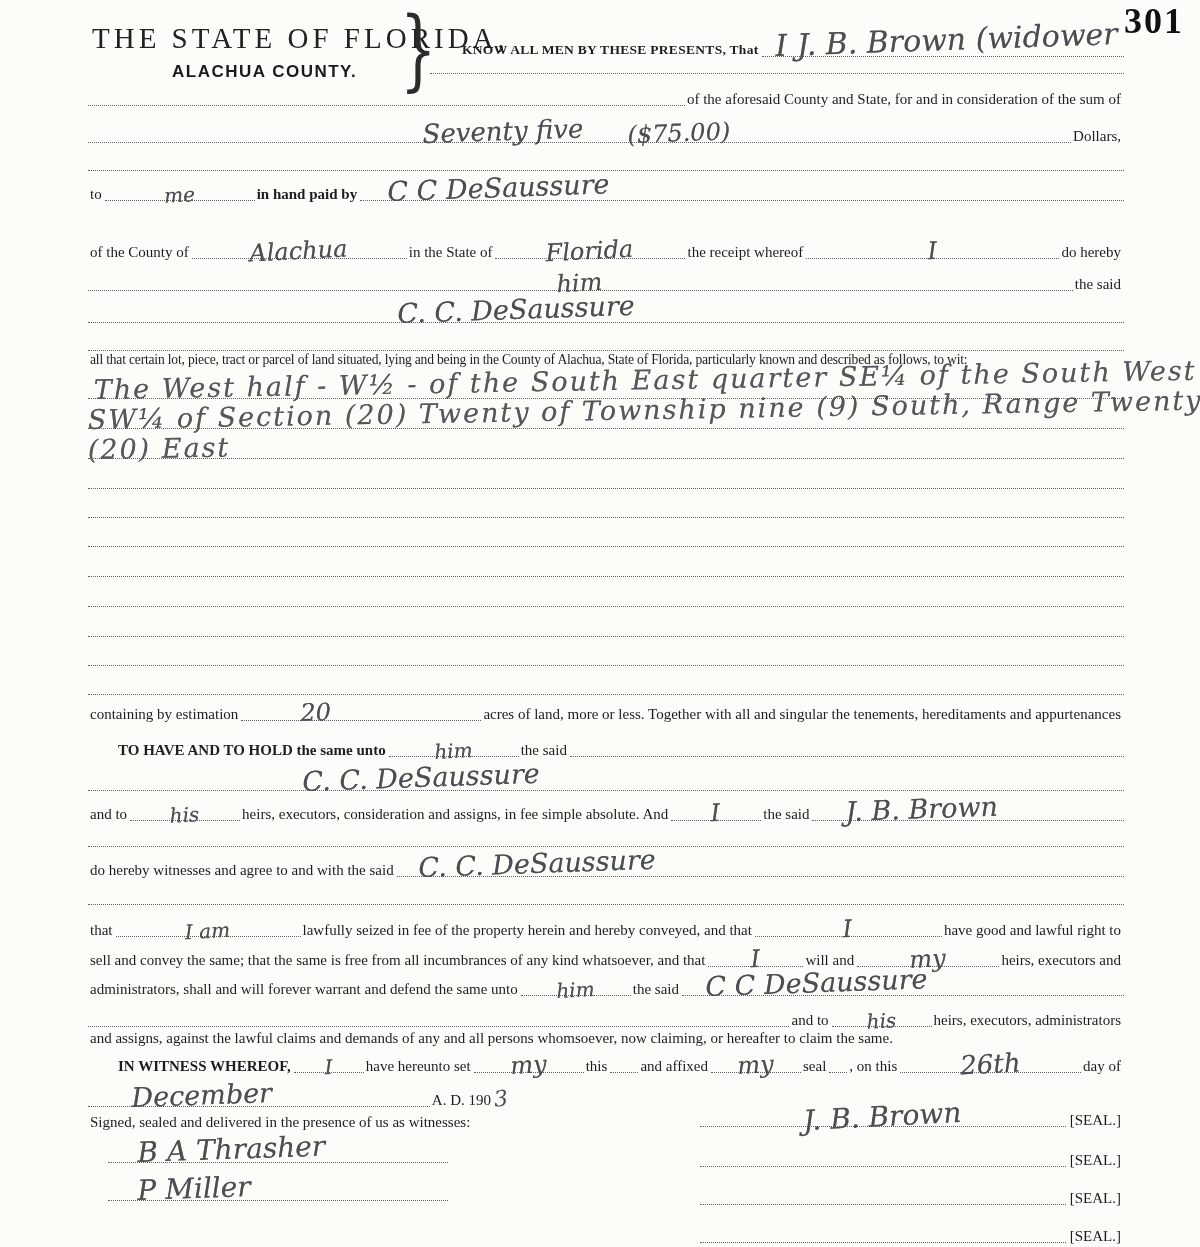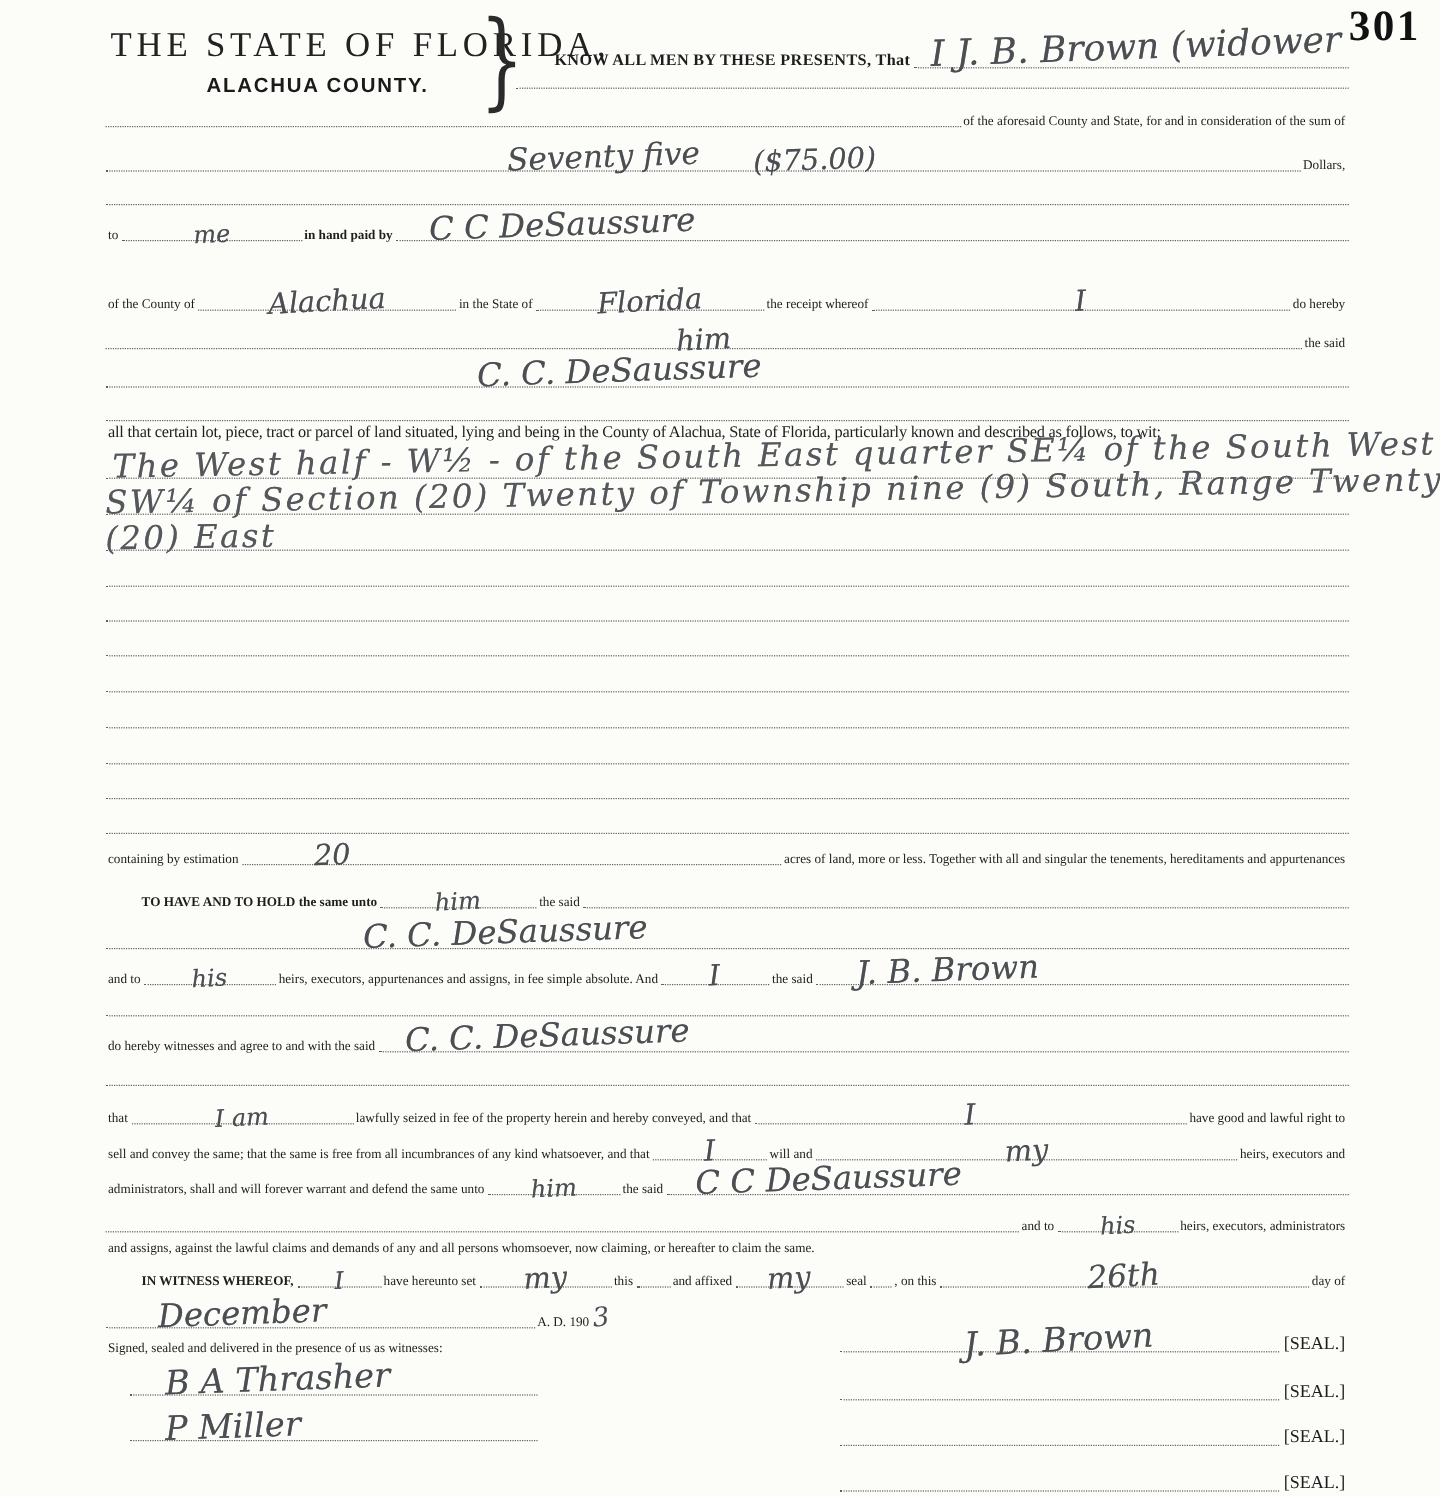--- a/index.html
+++ b/index.html
@@ -9,21 +9,21 @@
     font-family:"Liberation Serif",serif;color:#1d1d1d;
   }
   
   .h-state{position:absolute;left:92px;top:22px;font-size:29px;letter-spacing:4px;white-space:nowrap;color:#222;}
   .h-county{position:absolute;left:172px;top:62px;font-family:"Liberation Sans",sans-serif;font-weight:bold;font-size:17px;letter-spacing:1.5px;color:#1a1a1a;}
   .h-brace{position:absolute;left:400px;top:8px;font-size:88px;line-height:.95;font-family:"DejaVu Serif",serif;transform:scaleX(.65);transform-origin:left top;color:#2b2b2b;}
   .pageno{position:absolute;right:16px;top:0px;font-size:36px;font-weight:bold;letter-spacing:2px;color:#111;}
   
   .row{position:absolute;left:88px;right:76px;height:16px;display:flex;align-items:flex-end;}
   .row.e{height:10px;}
-  .t{white-space:nowrap;font-size:11px;line-height:1.1;padding:0 3px 0 2px;}
+  .t{white-space:nowrap;font-size:15px;line-height:1.1;padding:0 3px 0 2px;}
   .t.b{font-weight:bold;font-size:13.5px;letter-spacing:.3px;}
   .t.sb{font-weight:600;}
   .t.long{font-size:13.6px;letter-spacing:-0.2px;margin-top:10px;}
   .t.seal{font-size:15px;padding-left:4px;}
   .fill{flex:1 1 auto;position:relative;height:0;border-bottom:1.6px dotted #5e5e5e;margin-bottom:1px;min-width:8px;}
   .fw{flex:0 0 auto;}
   .udot{border-bottom:1.6px dotted #5e5e5e;padding-bottom:2px;}
   
   .hw{
     position:absolute;bottom:-5px;left:0;white-space:nowrap;line-height:1;
@@ -178,21 +178,21 @@
   <div class="row" style="top:770px;height:22px">
     <div class="fill">
       <span class="hw hw3" style="left:215px">C. C. DeSaussure</span>
     </div>
   </div>
   <div class="row" style="top:806px">
     <span class="t">and to</span>
     <div class="fill fw" style="width:110px">
       <span class="hw hw1 c">his</span>
     </div>
-    <span class="t">heirs, executors, appurtenances and assigns, in fee simple absolute.  And</span>
+    <span class="t">heirs, executors, consideration and assigns, in fee simple absolute.  And</span>
     <div class="fill fw" style="width:90px">
       <span class="hw hw2 c">I</span>
     </div>
     <span class="t">the said</span>
     <div class="fill">
       <span class="hw hw3" style="left:34px">J. B. Brown</span>
     </div>
   </div>
   <div class="row e" style="top:838px">
       <div class="fill"></div>

